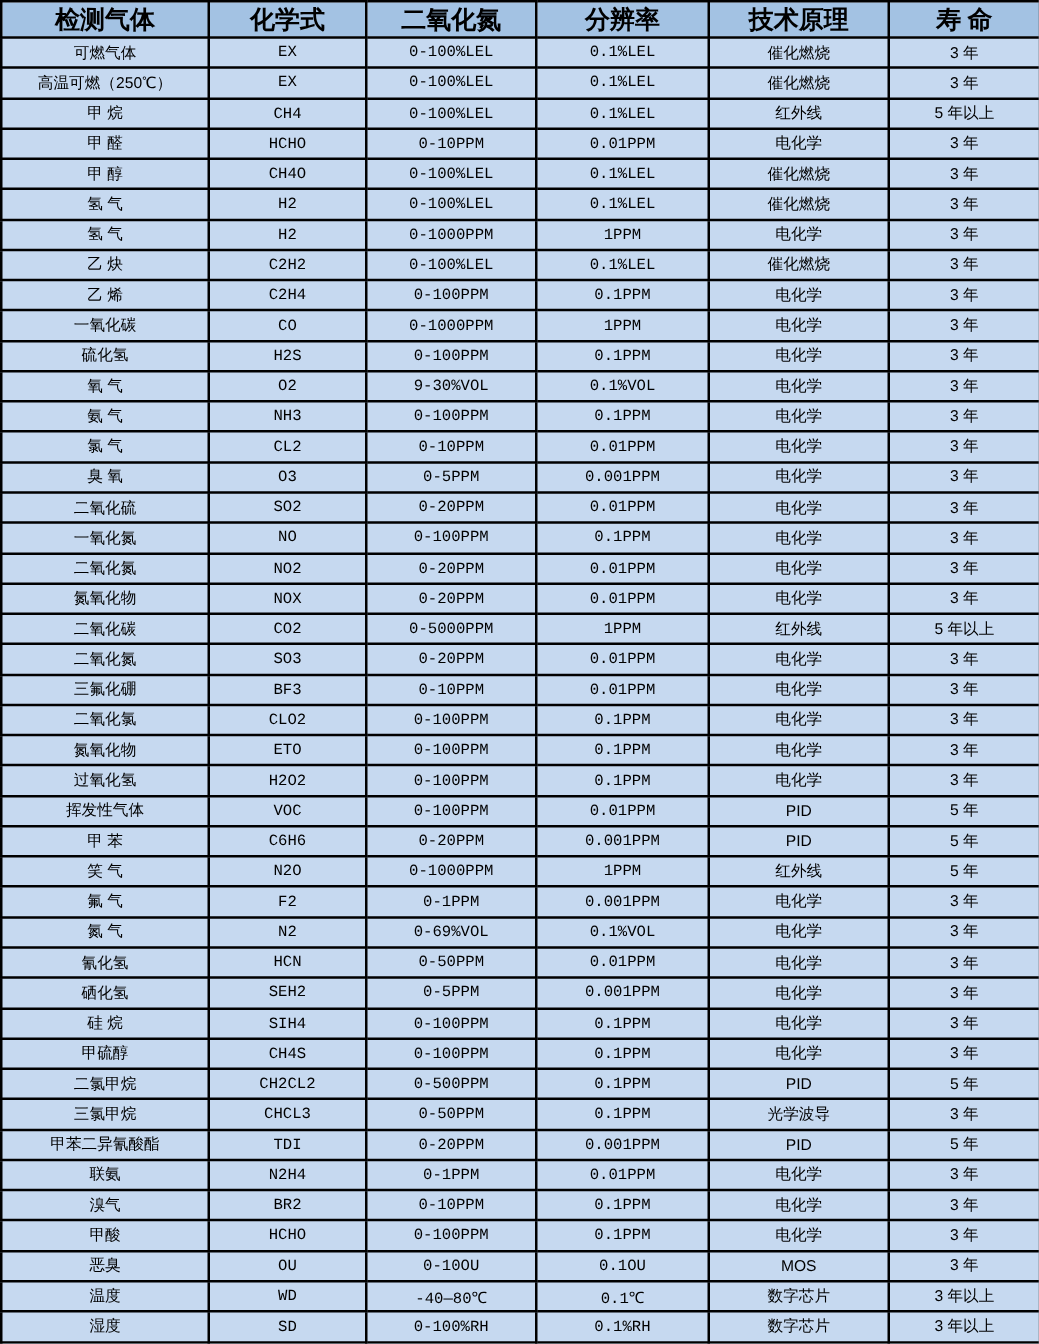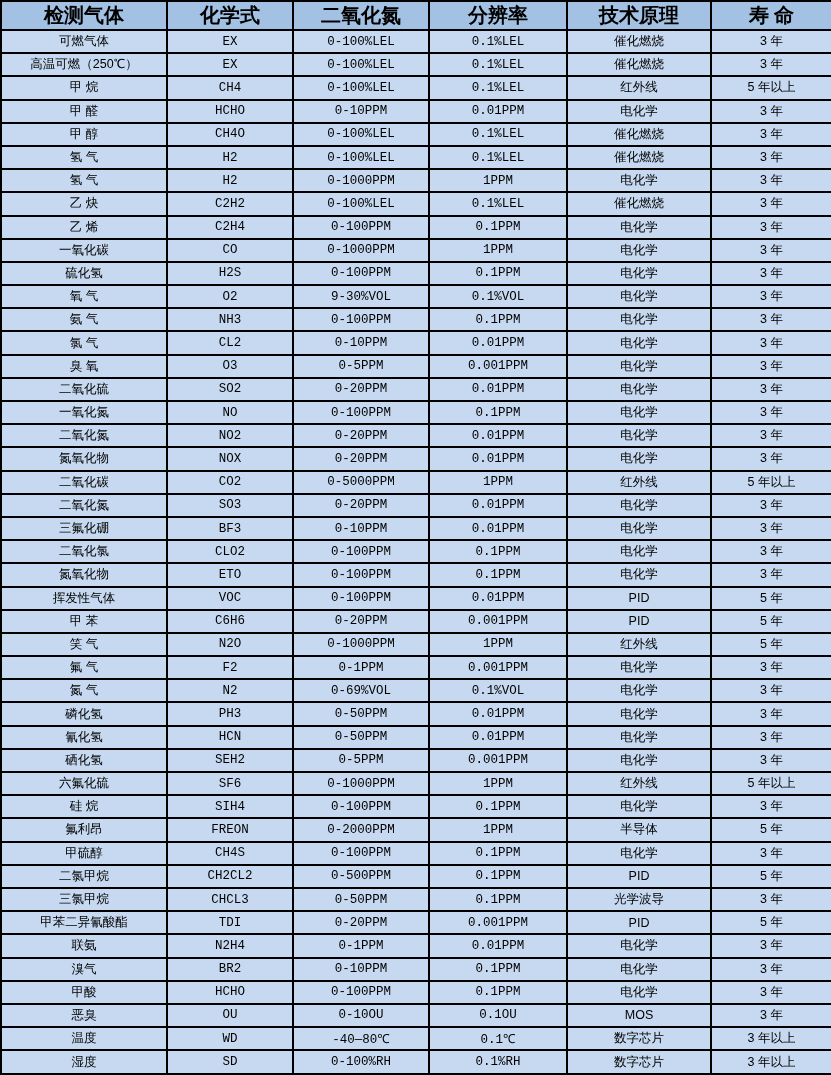--- a/index.html
+++ b/index.html
@@ -256,20 +256,28 @@
   </tr>
       <tr>
     <td>氮氧化物</td>
     <td class="mono">ETO</td>
     <td class="mono">0-100PPM</td>
     <td class="mono">0.1PPM</td>
     <td>电化学</td>
     <td>3 年</td>
   </tr>
       <tr>
+    <td>过氧化氢</td>
+    <td class="mono">H2O2</td>
+    <td class="mono">0-100PPM</td>
+    <td class="mono">0.1PPM</td>
+    <td>电化学</td>
+    <td>3 年</td>
+  </tr>
+      <tr>
     <td>挥发性气体</td>
     <td class="mono">VOC</td>
     <td class="mono">0-100PPM</td>
     <td class="mono">0.01PPM</td>
     <td>PID</td>
     <td>5 年</td>
   </tr>
       <tr>
     <td>甲 苯</td>
     <td class="mono">C6H6</td>
@@ -296,66 +304,42 @@
   </tr>
       <tr>
     <td>氮 气</td>
     <td class="mono">N2</td>
     <td class="mono">0-69%VOL</td>
     <td class="mono">0.1%VOL</td>
     <td>电化学</td>
     <td>3 年</td>
   </tr>
       <tr>
-    <td>磷化氢</td>
-    <td class="mono">PH3</td>
-    <td class="mono">0-50PPM</td>
-    <td class="mono">0.01PPM</td>
-    <td>电化学</td>
-    <td>3 年</td>
-  </tr>
-      <tr>
     <td>氰化氢</td>
     <td class="mono">HCN</td>
     <td class="mono">0-50PPM</td>
     <td class="mono">0.01PPM</td>
     <td>电化学</td>
     <td>3 年</td>
   </tr>
       <tr>
     <td>硒化氢</td>
     <td class="mono">SEH2</td>
     <td class="mono">0-5PPM</td>
     <td class="mono">0.001PPM</td>
     <td>电化学</td>
     <td>3 年</td>
   </tr>
       <tr>
-    <td>六氟化硫</td>
-    <td class="mono">SF6</td>
-    <td class="mono">0-1000PPM</td>
-    <td class="mono">1PPM</td>
-    <td>红外线</td>
-    <td>5 年以上</td>
-  </tr>
-      <tr>
     <td>硅 烷</td>
     <td class="mono">SIH4</td>
     <td class="mono">0-100PPM</td>
     <td class="mono">0.1PPM</td>
     <td>电化学</td>
     <td>3 年</td>
-  </tr>
-      <tr>
-    <td>氟利昂</td>
-    <td class="mono">FREON</td>
-    <td class="mono">0-2000PPM</td>
-    <td class="mono">1PPM</td>
-    <td>半导体</td>
-    <td>5 年</td>
   </tr>
       <tr>
     <td>甲硫醇</td>
     <td class="mono">CH4S</td>
     <td class="mono">0-100PPM</td>
     <td class="mono">0.1PPM</td>
     <td>电化学</td>
     <td>3 年</td>
   </tr>
       <tr>

